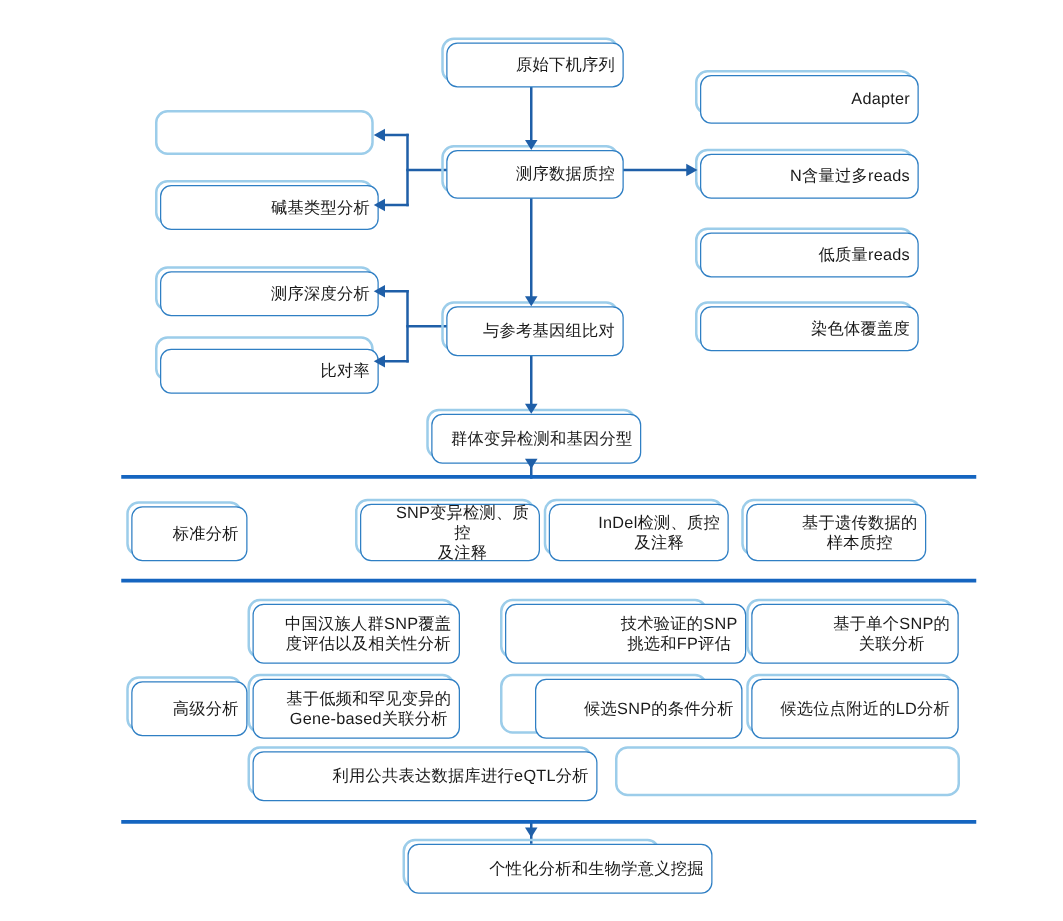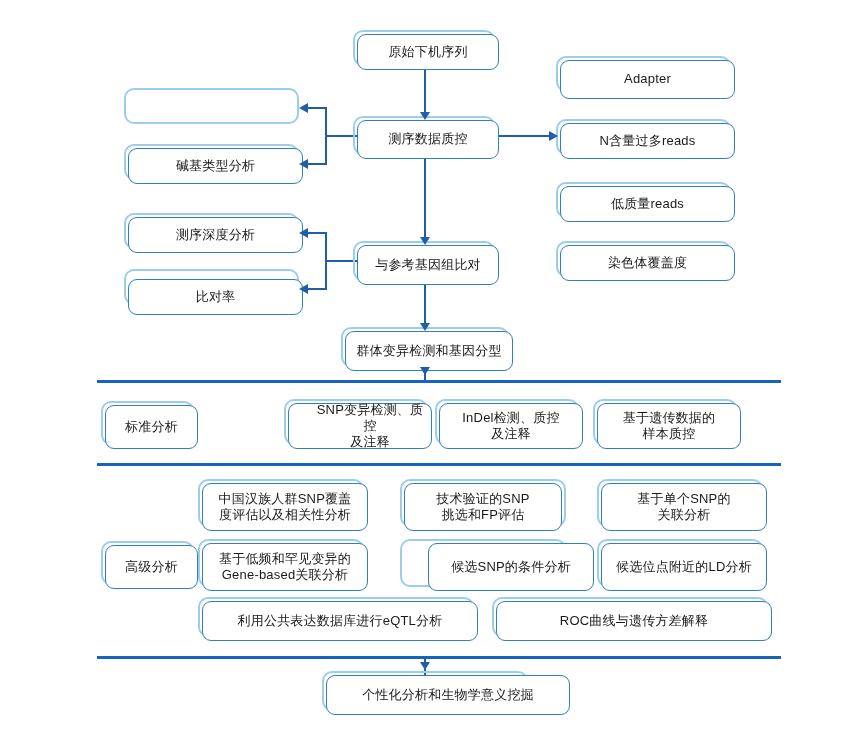--- a/index.html
+++ b/index.html
@@ -14,21 +14,21 @@
     background: #ffffff;
     overflow: hidden;
     font-family: "Liberation Sans", "DejaVu Sans", sans-serif;
   }
   
   .node {
     position: absolute;
     box-sizing: border-box;
     display: flex;
     align-items: center;
-    justify-content: center;
+    justify-content: flex-end;
     text-align: center;
     border: 1.3px solid #2f7fc4;
     border-radius: 9px;
     background: #ffffff;
     color: #1a1a1a;
     font-size: 13px;
     line-height: 1.25;
     letter-spacing: 0.2px;
     z-index: 3;
   }
@@ -216,21 +216,21 @@
     <span class="nlabel">高级分析</span>
   </div>
 
   <div class="ghost" style="left:198px; top:479px; width:166px; height:48px;"></div>
   <div class="node" style="left:202px; top:483px; width:166px; height:48px;">
     <span class="nlabel">中国汉族人群SNP覆盖
 度评估以及相关性分析</span>
   </div>
 
   <div class="ghost" style="left:400px; top:479px; width:166px; height:48px;"></div>
-  <div class="node" style="left:404px; top:483px; width:158px; height:48px;">
+  <div class="node" style="left:404px; top:483px; width:193px; height:48px;">
     <span class="nlabel">技术验证的SNP
 挑选和FP评估</span>
   </div>
 
   <div class="ghost" style="left:597px; top:479px; width:166px; height:48px;"></div>
   <div class="node" style="left:601px; top:483px; width:166px; height:48px;">
     <span class="nlabel">基于单个SNP的
 关联分析</span>
   </div>
 
@@ -249,22 +249,19 @@
   <div class="node" style="left:601px; top:543px; width:166px; height:48px;">
     <span class="nlabel">候选位点附近的LD分析</span>
   </div>
 
   <div class="ghost" style="left:198px; top:597px; width:276px; height:40px;"></div>
   <div class="node" style="left:202px; top:601px; width:276px; height:40px;">
     <span class="nlabel">利用公共表达数据库进行eQTL分析</span>
   </div>
 
   <div class="ghost" style="left:492px; top:597px; width:276px; height:40px;"></div>
-  <div class="node" style="left:496px; top:601px; width:276px; height:40px;">
-    <span class="nlabel">ROC曲线与遗传方差解释</span>
-  </div>
 
   <div class="ghost" style="left:322px; top:671px; width:206px; height:40px;"></div>
   <div class="node" style="left:326px; top:675px; width:244px; height:40px;">
     <span class="nlabel">个性化分析和生物学意义挖掘</span>
   </div>
 
 </div>
 
 </body></html>

